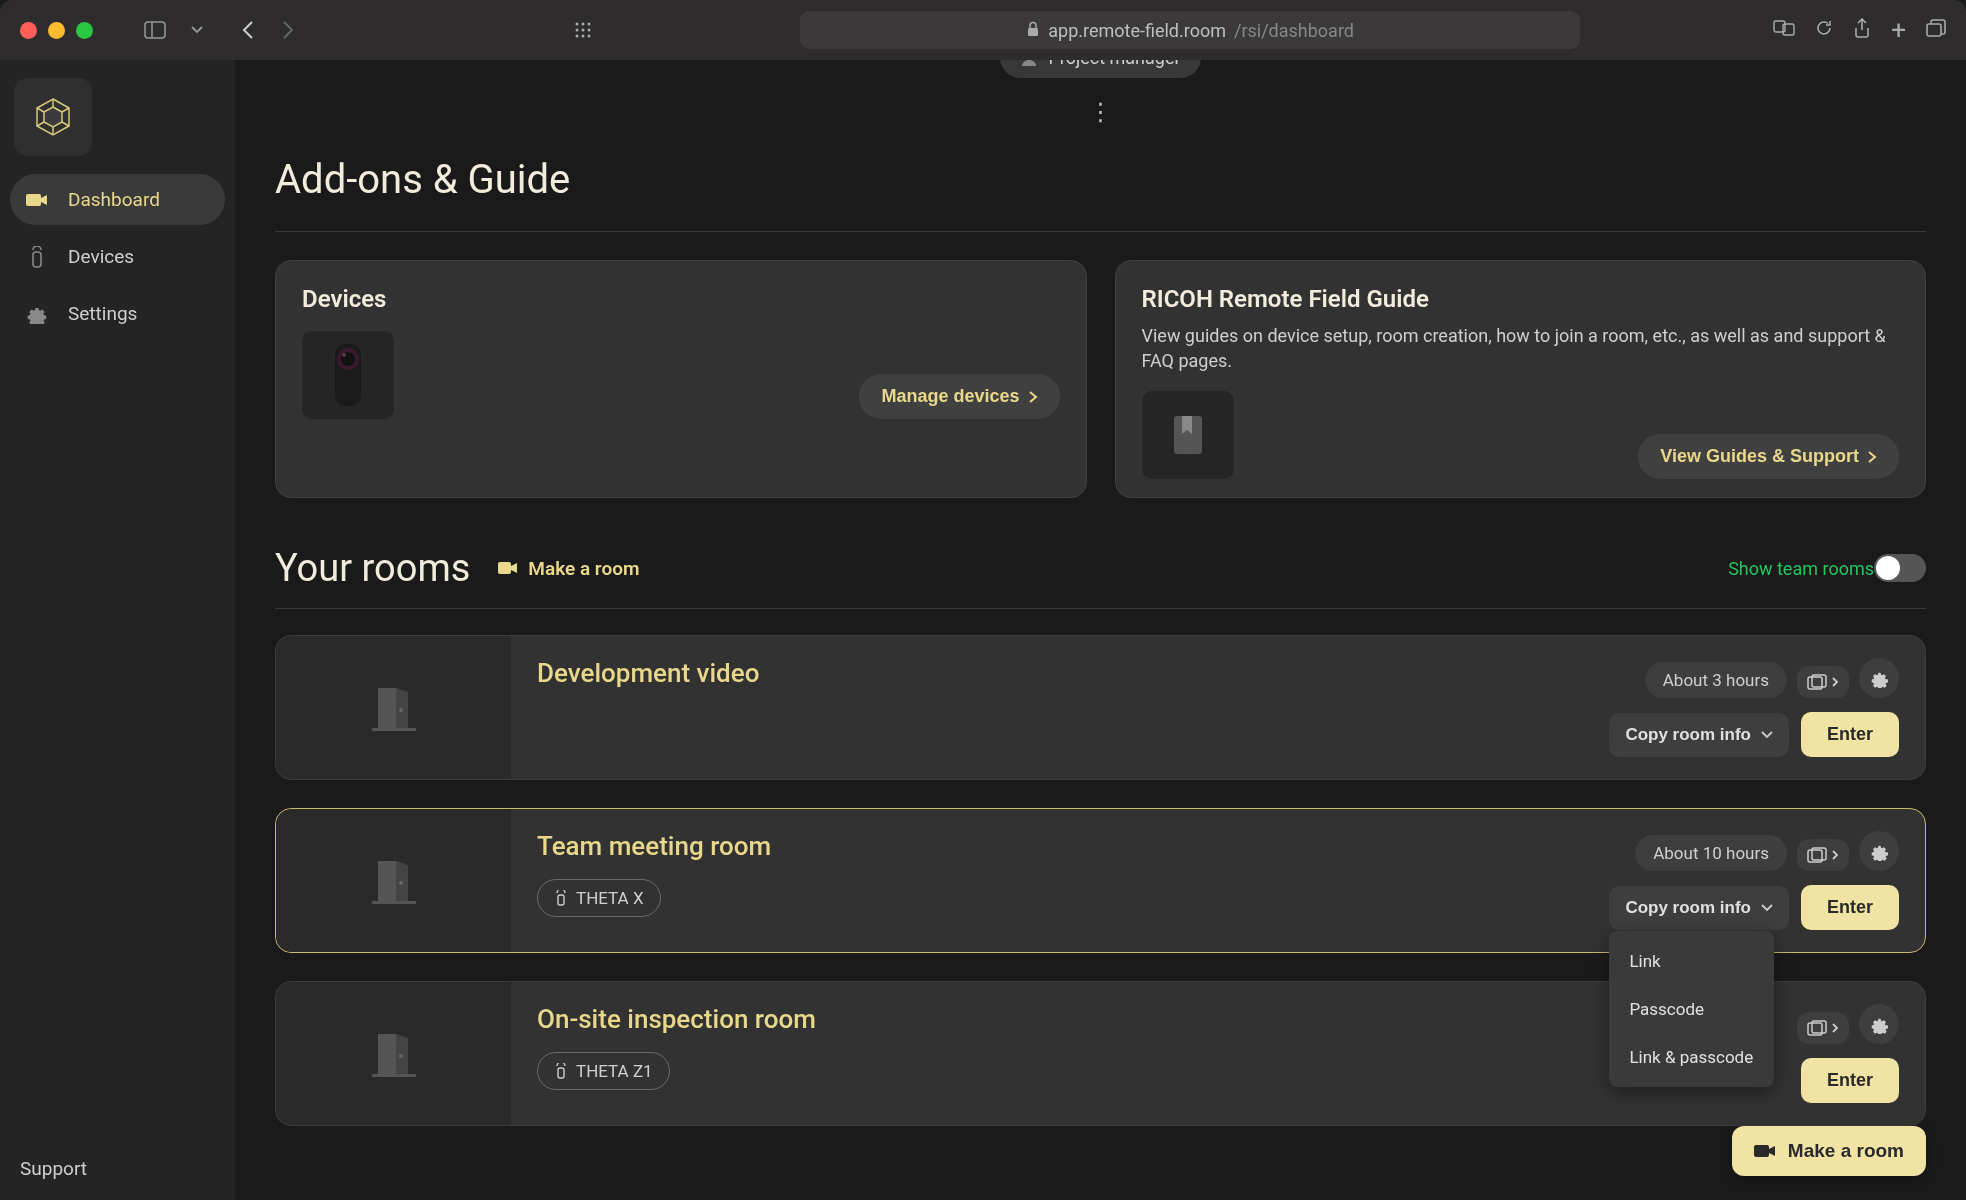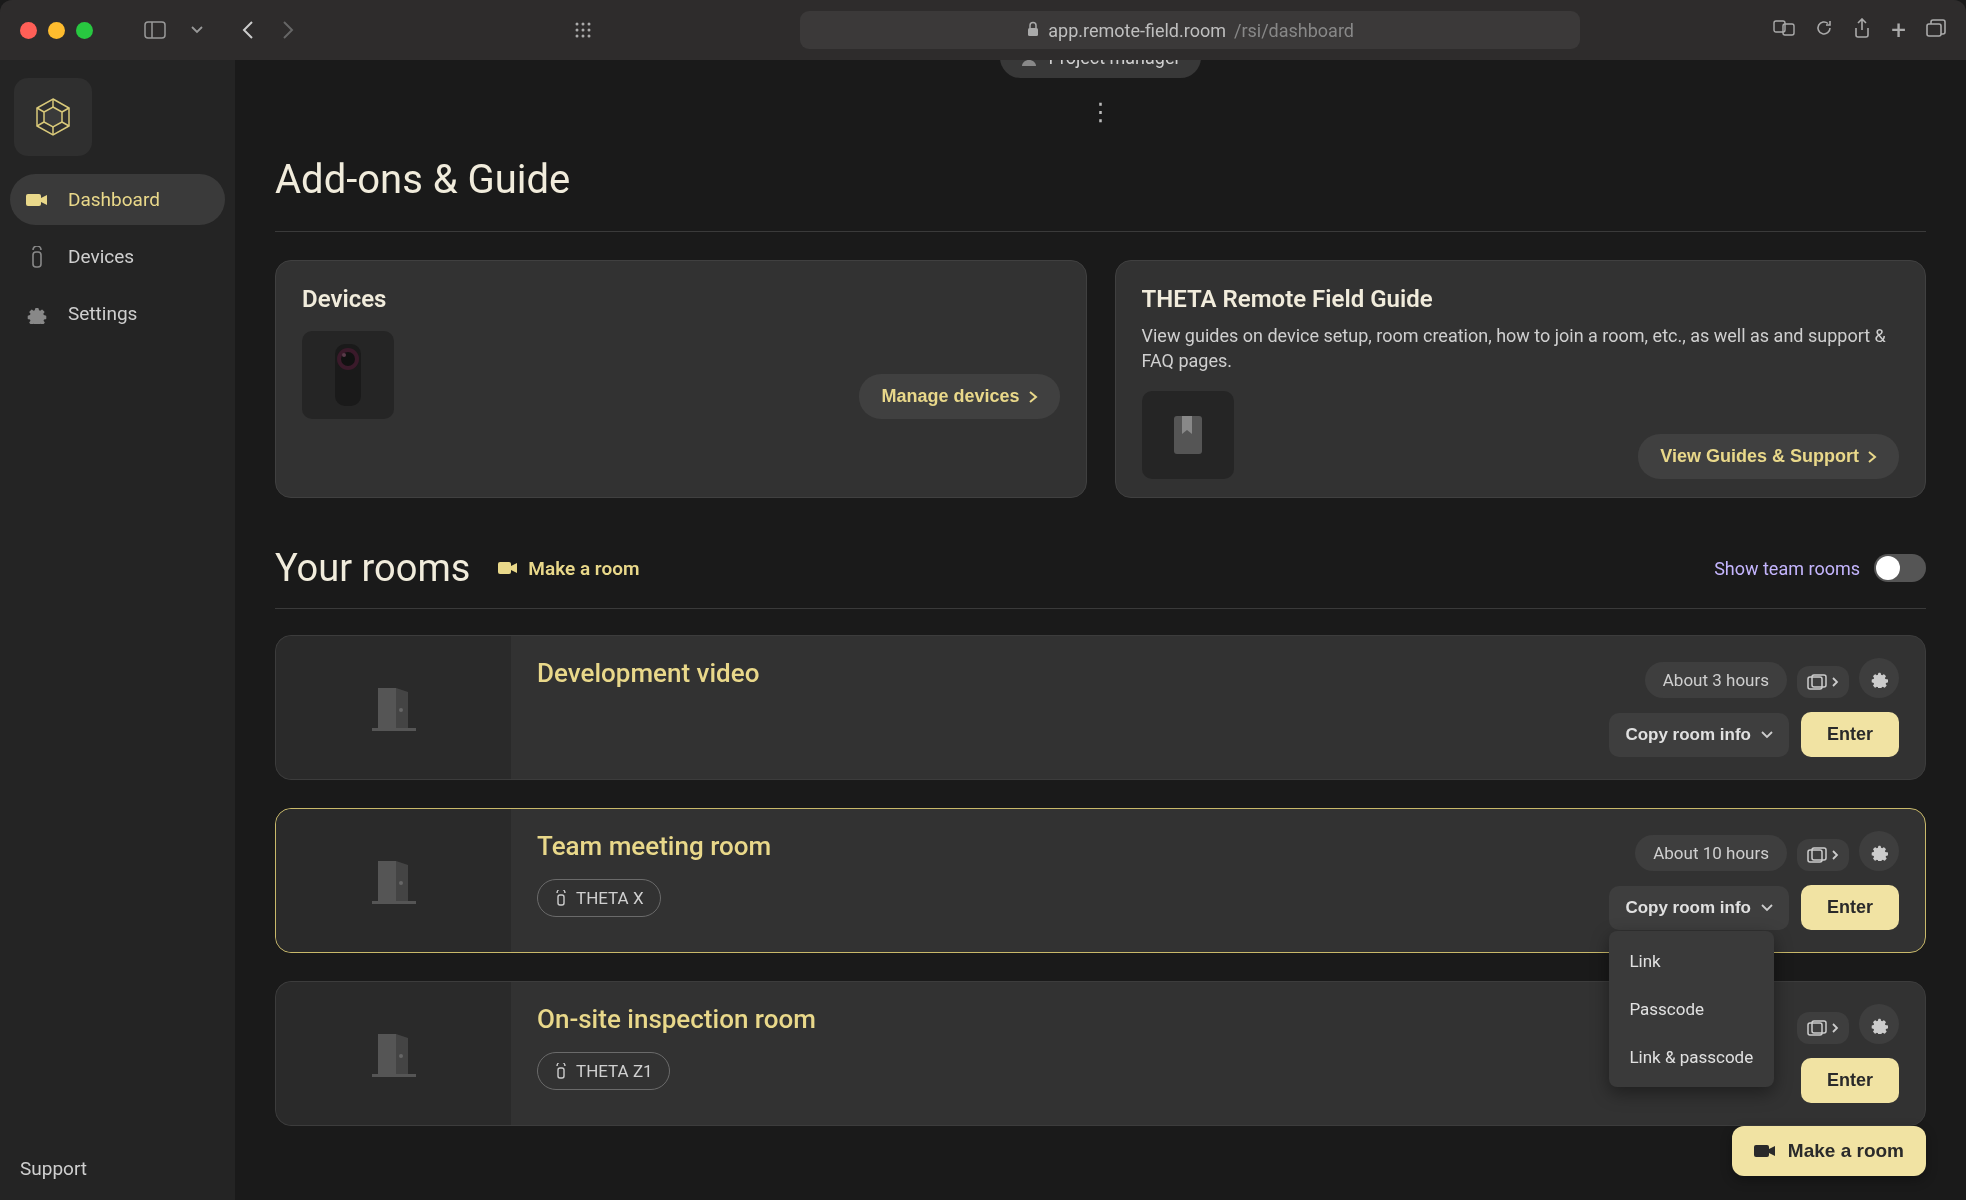--- a/index.html
+++ b/index.html
@@ -103,21 +103,21 @@
     background: #404040; color: #e9d88a; font-weight: 600; font-size: 18px;
     border: none; border-radius: 22px; padding: 12px 22px; display: flex; align-items: center; gap: 8px; cursor: pointer;
   }
 
   .rooms-header {
     display: flex; align-items: center; gap: 28px; margin-bottom: 18px;
   }
   .rooms-title { font-size: 38px; font-weight: 400; color: #f1ecdc; }
   .make-room-link { color: #e9d88a; font-size: 19px; font-weight: 600; display: flex; align-items: center; gap: 10px; cursor: pointer; }
   .rooms-header-spacer { flex: 1; }
-  .toggle-wrap { display: flex; align-items: center; gap: 14px; color: #c4b5fd; font-size: 18px; }
+  .toggle-wrap { display: flex; align-items: center; color: #22c55e; font-size: 18px; }
   .toggle {
     width: 52px; height: 28px; background: #555; border-radius: 14px; position: relative; cursor: pointer;
   }
   .toggle::after {
     content: ""; position: absolute; top: 2px; left: 2px; width: 24px; height: 24px;
     background: #fff; border-radius: 50%;
   }
 
   .hr2 { height: 1px; background: #3a3a3a; margin-bottom: 26px; }
 
@@ -330,21 +330,21 @@
           <button class="pill-btn">
             <span>Manage devices</span>
             <svg width="10" height="14" viewBox="0 0 10 14" fill="none" stroke="#e9d88a" stroke-width="2">
                 <path d="M2 2l6 5-6 5"></path>
               </svg>
           </button>
         </div>
       </div>
 
       <div class="card">
-        <h3>THETA Remote Field Guide</h3>
+        <h3>RICOH Remote Field Guide</h3>
         <p>View guides on device setup, room creation, how to join a room, etc., as well as and support &amp; FAQ pages.</p>
         <div class="card-footer">
           <div class="card-thumb">
             <svg width="40" height="46" viewBox="0 0 40 46" fill="#555">
                 <rect x="6" y="4" width="28" height="38" rx="3"></rect>
                 <path d="M14 4v18l5-4 5 4V4" fill="#888"></path>
               </svg>
           </div>
           <button class="pill-btn">
             <span>View Guides &amp; Support</span>

